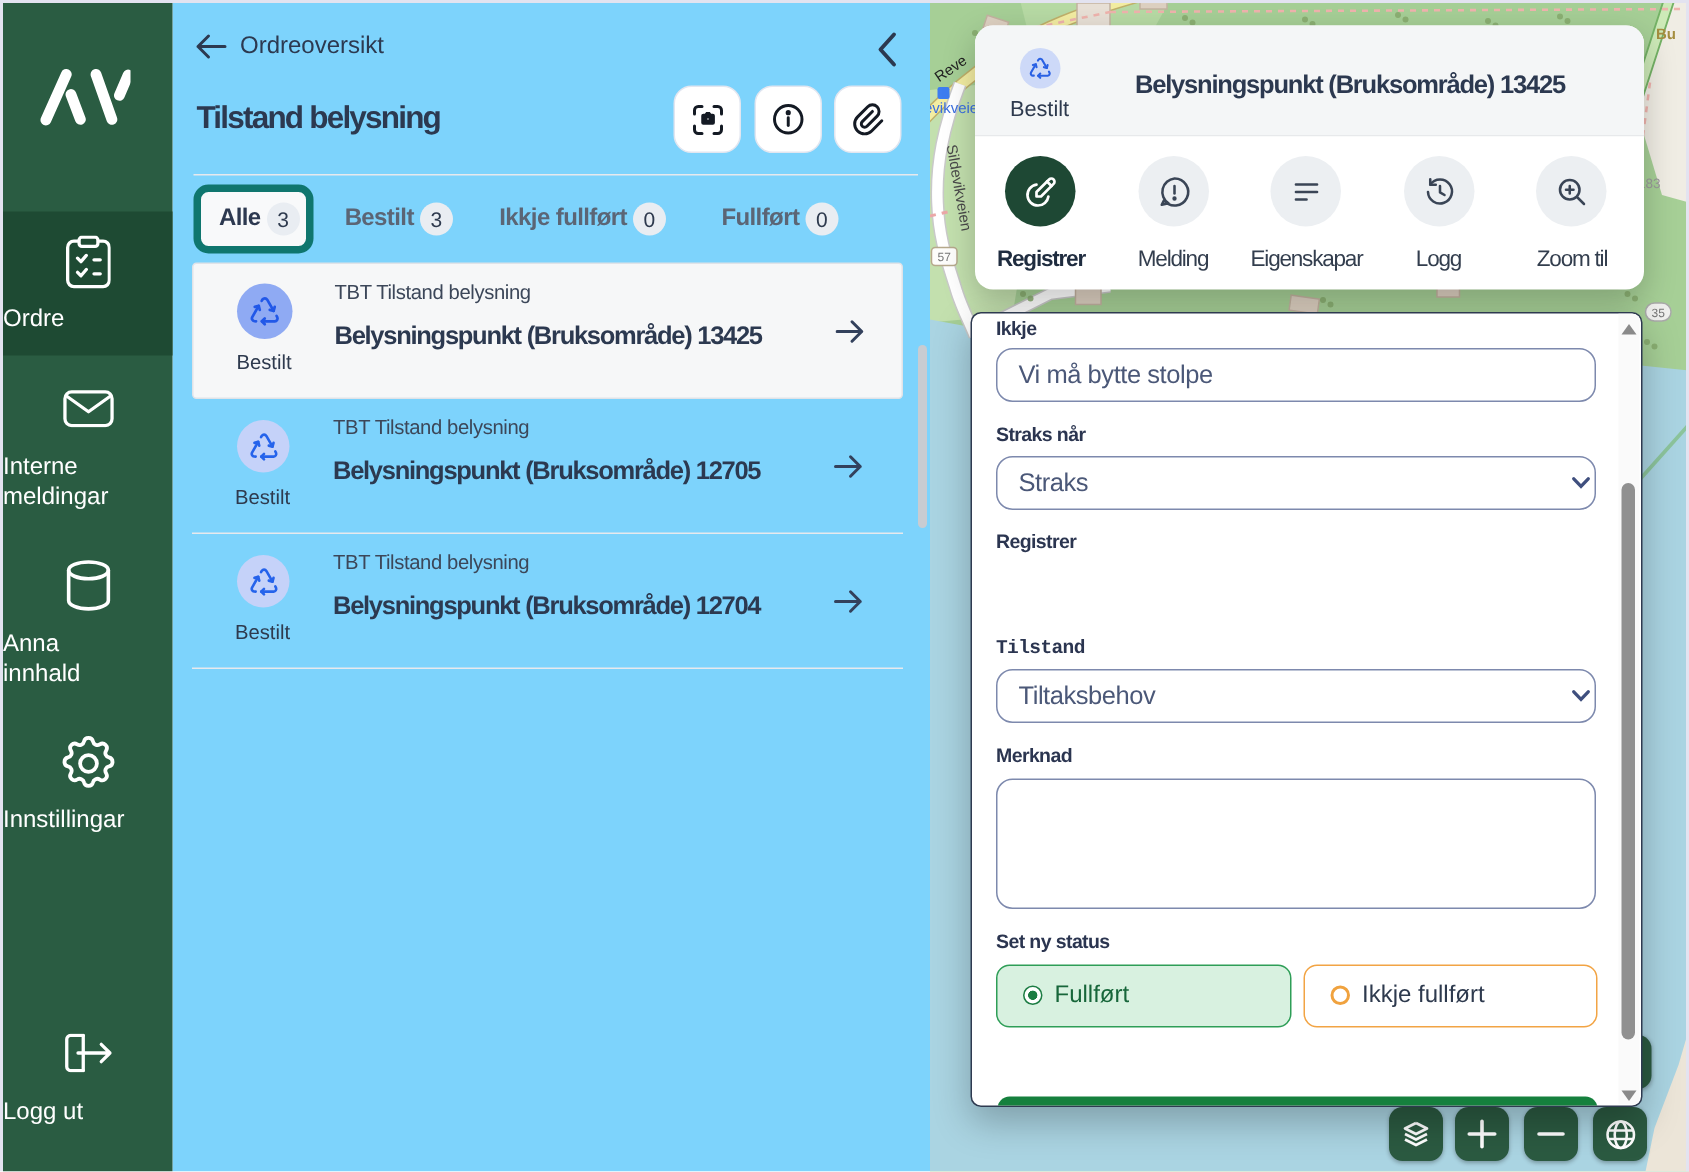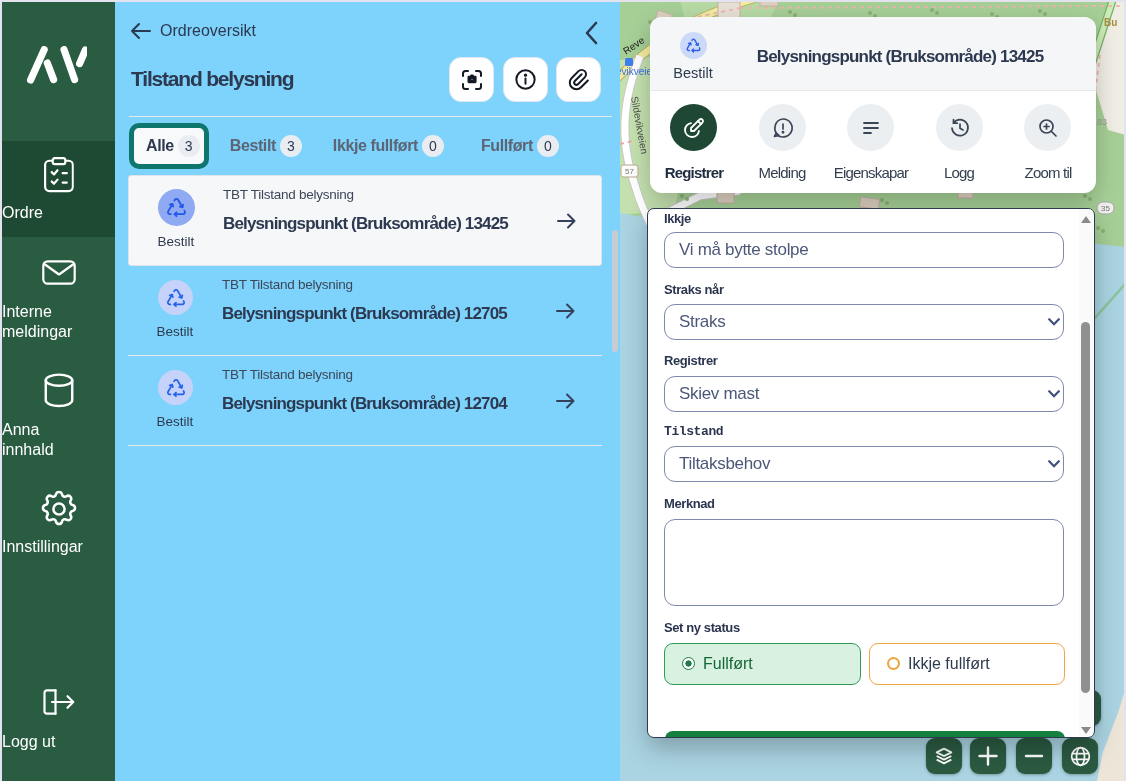--- a/index.html
+++ b/index.html
@@ -232,25 +232,20 @@
 <div class="card2">
   <div class="lab" style="top:2px;">Ikkje</div>
   <div class="fbox" style="top:23px; height:36px;">Vi må bytte stolpe</div>
   <div class="lab" style="top:73px;">Straks når</div>
   <div class="fbox" style="top:95px; height:35.5px;">Straks
     <svg class="chv" width="12" height="8" viewBox="0 0 12 8" fill="none" stroke="#3f4f7e" stroke-width="2.2" stroke-linecap="round">
         <path d="M1.2 1.2 L6 6.2 L10.8 1.2"></path>
       </svg>
   </div>
   <div class="lab" style="top:143.5px;">Registrer</div>
-  <div class="fbox" style="top:167px; height:35.5px;">Skiev mast
-    <svg class="chv" width="12" height="8" viewBox="0 0 12 8" fill="none" stroke="#3f4f7e" stroke-width="2.2" stroke-linecap="round">
-        <path d="M1.2 1.2 L6 6.2 L10.8 1.2"></path>
-      </svg>
-  </div>
   <div class="lab" style="top:214.5px;font-family:Liberation Mono, monospace;">Tilstand</div>
   <div class="fbox" style="top:237px; height:35.5px;">Tiltaksbehov
     <svg class="chv" width="12" height="8" viewBox="0 0 12 8" fill="none" stroke="#3f4f7e" stroke-width="2.2" stroke-linecap="round">
         <path d="M1.2 1.2 L6 6.2 L10.8 1.2"></path>
       </svg>
   </div>
   <div class="lab" style="top:286.5px;">Merknad</div>
   <div class="fbox" style="top:310px; height:87px;"></div>
   <div class="lab" style="top:410.5px;">Set ny status</div>
   <div class="radio" style="left:16px; width:197px; background:#d8f1e0; border:1.5px solid #2e9e57; color:#17663a;">

